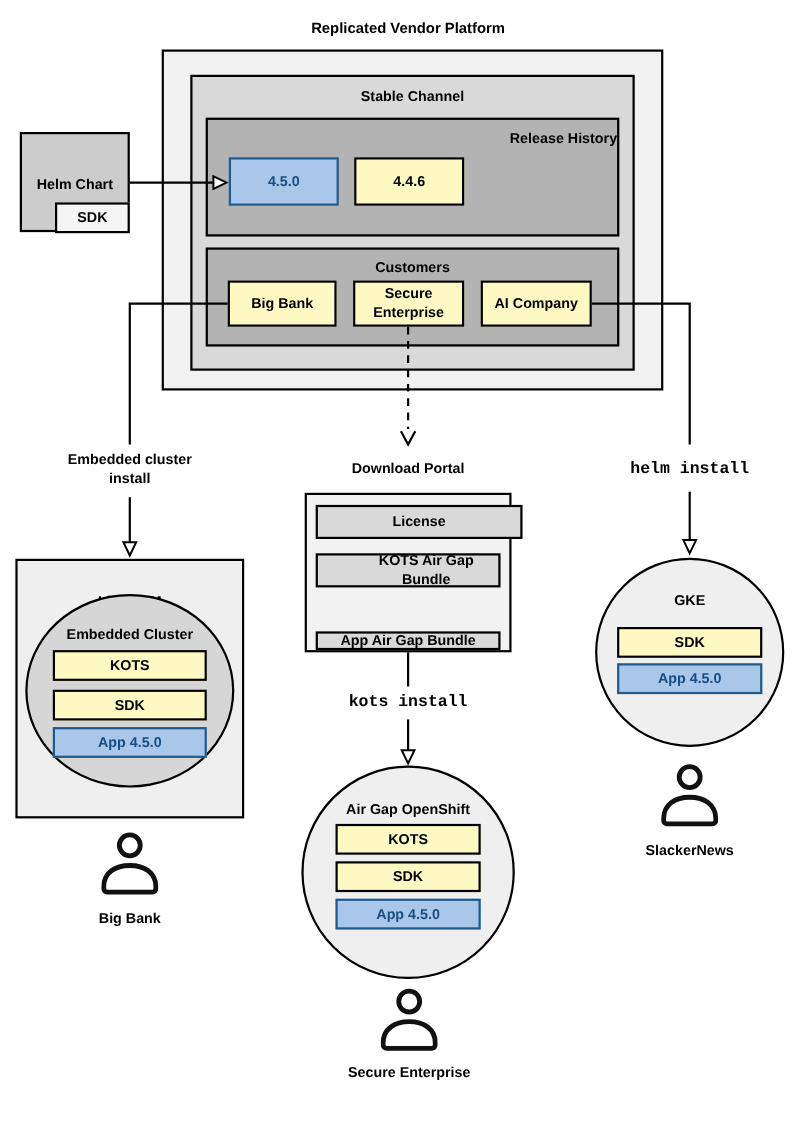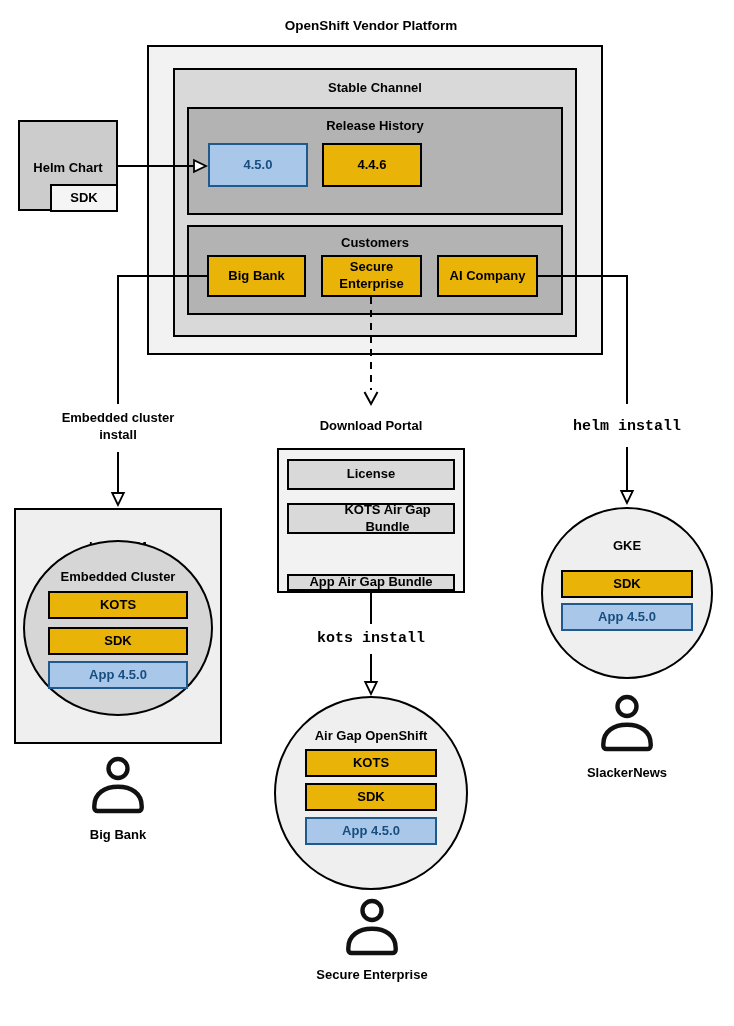--- a/index.html
+++ b/index.html
@@ -8,45 +8,45 @@
   .abs{position:absolute;}
   .box{position:absolute;box-sizing:border-box;border:2px solid #000;}
   .lbl{font-weight:700;font-size:13px;text-align:center;line-height:1.3;}
   .cc{display:flex;align-items:center;justify-content:center;}
   .fill-f2{background:#f2f2f2;}
   .fill-d9{background:#d9d9d9;}
   .fill-b3{background:#b3b3b3;}
   .fill-cc{background:#cccccc;}
   .fill-ef{background:#efefef;}
   .fill-d6{background:#d6d6d6;}
-  .fill-wh{background:#eab308;}
+  .fill-wh{background:#fef9c3;}
   .blue{background:#a9c7e9;border-color:#20598c;color:#174e7f;}
   .circle{border-radius:50%;}
   .mono{font-family:Liberation Mono, monospace;font-size:15px;font-weight:700;text-align:center;}
   .toplbl{position:absolute;left:0;right:0;}
   svg.connectors{position:absolute;left:0;top:0;z-index:6;pointer-events:none;}
   .persona{position:absolute;z-index:3;}
   .conn{stroke:#000;stroke-width:2;fill:none;}
   .head{fill:#fff;stroke:#000;stroke-width:1.8;}
 </style>
 </head>
 <body>
 
 <div id="canvas">
 
-  <div class="abs lbl" style="left:197px;top:17px;width:348px;font-size:13.5px;">OpenShift Vendor Platform</div>
+  <div class="abs lbl" style="left:197px;top:17px;width:348px;font-size:13.5px;">Replicated Vendor Platform</div>
 
   <div class="box fill-f2" style="left:147px;top:45px;width:456px;height:310px;"></div>
 
   <div class="box fill-d9" style="left:173px;top:68px;width:404px;height:269px;">
     <div class="toplbl lbl" style="top:10px;">Stable Channel</div>
   </div>
 
   <div class="box fill-b3" style="left:187px;top:107px;width:376px;height:108px;">
-    <div class="toplbl lbl" style="top:9px;">Release History</div>
+    <div class="toplbl lbl" style="top:9px;text-align:right;">Release History</div>
   </div>
   <div class="box blue cc lbl" style="left:208px;top:143px;width:100px;height:44px;">4.5.0</div>
   <div class="box fill-wh cc lbl" style="left:322px;top:143px;width:100px;height:44px;">4.4.6</div>
 
   <div class="box fill-b3" style="left:187px;top:225px;width:376px;height:90px;">
     <div class="toplbl lbl" style="top:8px;">Customers</div>
   </div>
   <div class="box fill-wh cc lbl" style="left:207px;top:255px;width:99px;height:42px;">Big Bank</div>
   <div class="box fill-wh cc lbl" style="left:321px;top:255px;width:101px;height:42px;padding:0 6px;">Secure Enterprise</div>
   <div class="box fill-wh cc lbl" style="left:437px;top:255px;width:101px;height:42px;">AI Company</div>
@@ -55,21 +55,21 @@
     <div class="toplbl lbl" style="top:38px;">Helm Chart</div>
   </div>
   <div class="box cc lbl" style="left:50px;top:184px;width:68px;height:28px;background:#f5f5f5;z-index:2;">SDK</div>
 
   <div class="abs lbl" style="left:53px;top:410px;width:130px;">Embedded cluster install</div>
   <div class="abs lbl" style="left:301px;top:418px;width:140px;">Download Portal</div>
   <div class="abs mono" style="left:291px;top:630px;width:160px;">kots install</div>
   <div class="abs mono" style="left:547px;top:418px;width:160px;">helm install</div>
 
   <div class="box fill-f2" style="left:277px;top:448px;width:188px;height:145px;"></div>
-  <div class="box fill-d9 cc lbl" style="left:287px;top:459px;width:168px;height:31px;">License</div>
+  <div class="box fill-d9 cc lbl" style="left:287px;top:459px;width:188px;height:31px;">License</div>
   <div class="box fill-d9 cc lbl" style="left:287px;top:503px;width:168px;height:31px;padding-left:33px;">KOTS Air Gap Bundle</div>
   <div class="box fill-d9 cc lbl" style="left:287px;top:574px;width:168px;height:17px;text-align:center;">App Air Gap Bundle</div>
 
   <div class="box fill-ef" style="left:14px;top:508px;width:208px;height:236px;">
     <div class="toplbl lbl" style="top:29px;">Linux VM</div>
   </div>
   <div class="box fill-d6 circle" style="left:23px;top:540px;width:190px;height:176px;">
     <div class="toplbl lbl" style="top:27px;">Embedded Cluster</div>
   </div>
   <div class="box fill-wh cc lbl" style="left:48px;top:591px;width:140px;height:28px;">KOTS</div>

